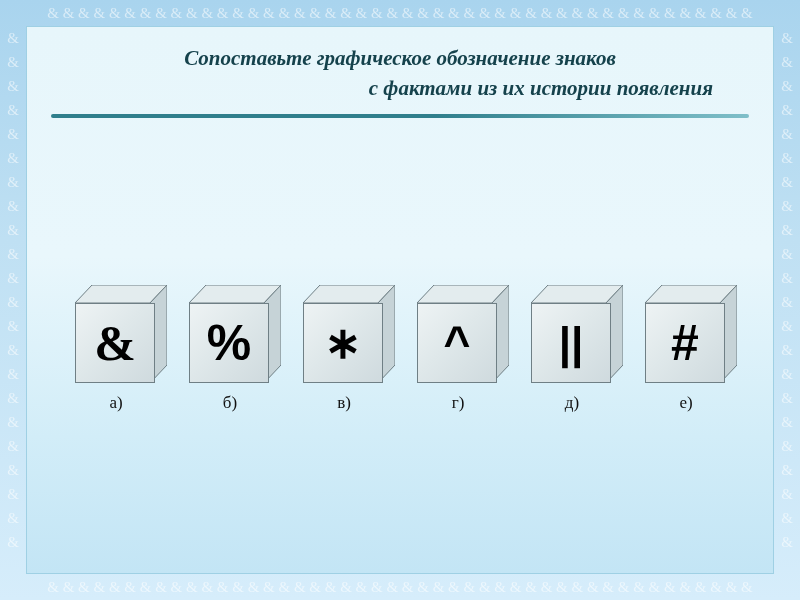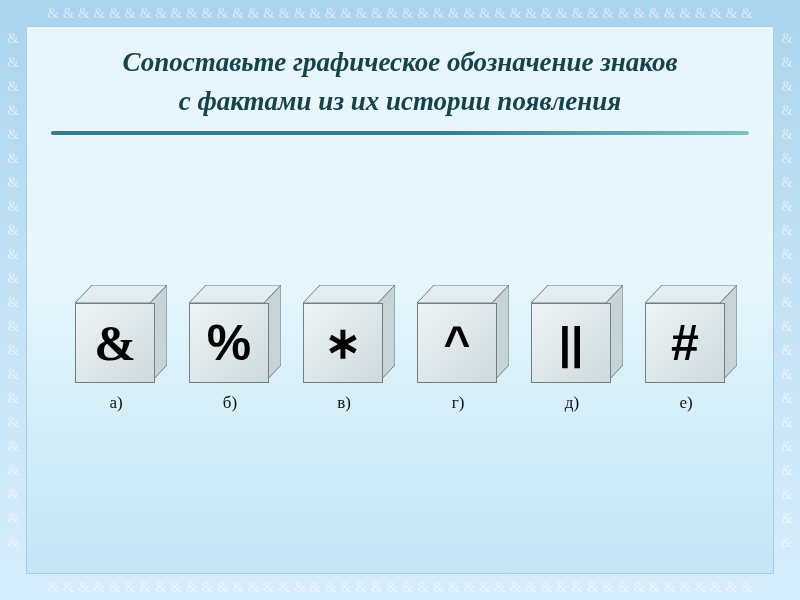--- a/index.html
+++ b/index.html
@@ -65,26 +65,27 @@
     border: 1px solid #9fd0e4;
   }
 
   
   .heading {
     margin: 0;
     padding: 16px 60px 0 60px;
     text-align: center;
     font-style: italic;
     font-weight: bold;
-    font-size: 27px;
+    font-size: 21px;
     color: #15424c;
     line-height: 1.45;
   }
   .heading .line2 {
     display: block;
+    text-align: right;
   }
   .rule {
     margin: 10px 24px 0 24px;
     height: 4px;
     background: linear-gradient(90deg, #2f7f8c 0%, #2f7f8c 55%, #7fbfc9 100%);
     border-radius: 2px;
   }
 
   
   .question {

